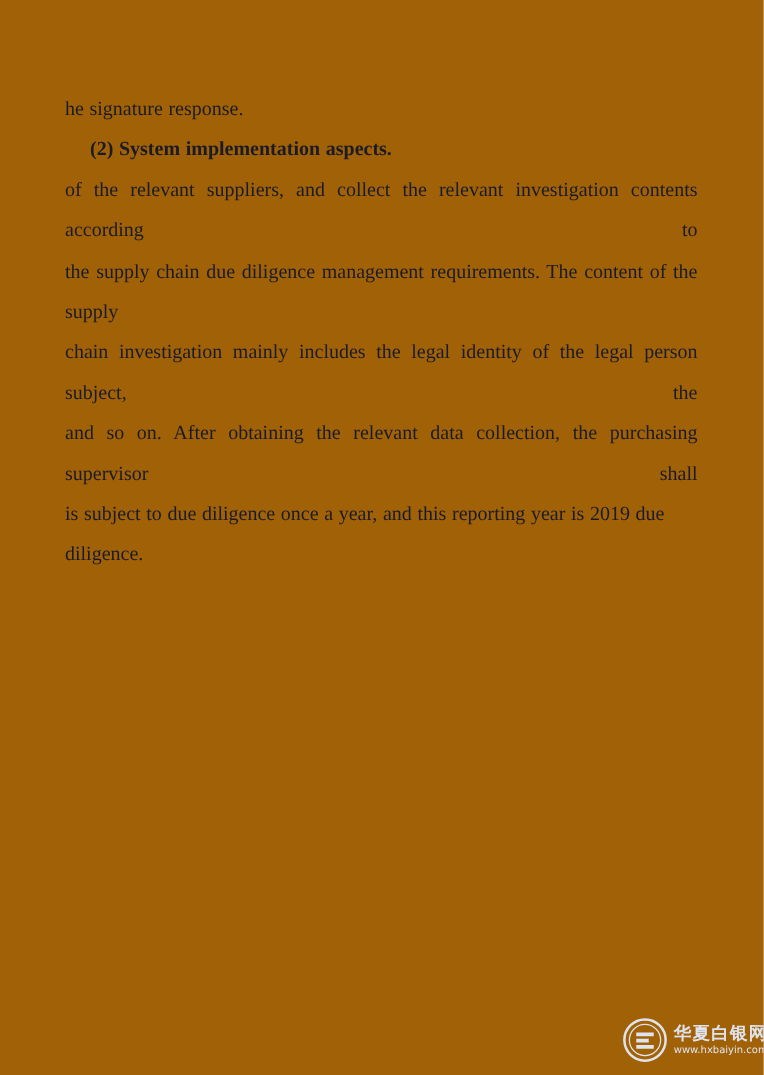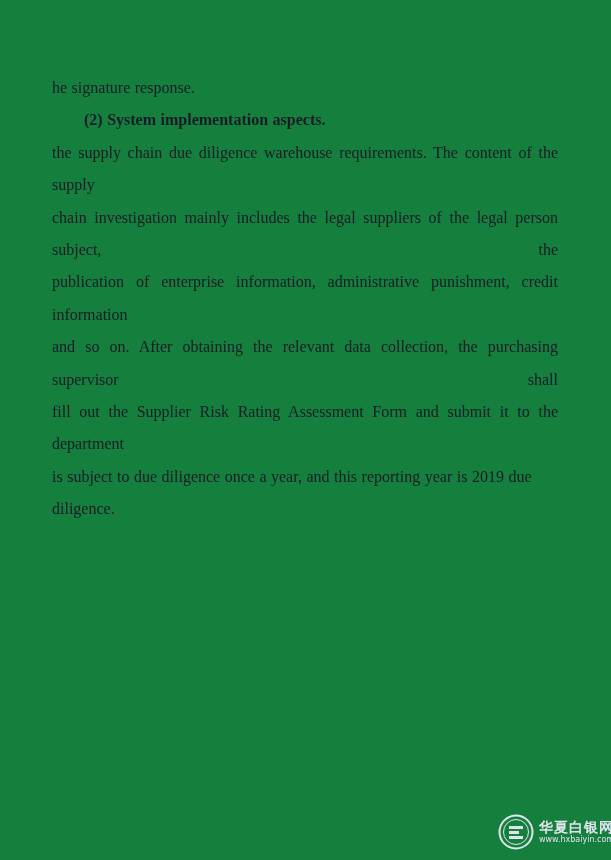--- a/index.html
+++ b/index.html
@@ -7,36 +7,36 @@
     width: 611px;
     height: 860px;
     background: #ffffff;
     position: relative;
     overflow: hidden;
     font-family: "Liberation Serif", serif;
   }
   .page {
     position: absolute;
     inset: 0;
-    background: #15803d;
+    background: #a16207;
   }
   .doc {
     position: absolute;
     left: 52px;
     top: 72px;
     width: 506px;
   }
   .line {
     font-size: 16px;
     line-height: 32.4px;
     white-space: normal;
     word-spacing: 0.5px;
   }
   .line.bold { font-weight: 700; }
-  .line.indent { text-indent: 20px; margin-left: 12px; }
+  .line.indent { text-indent: 20px; }
   .line.justify {
     text-align: justify;
     text-align-last: justify;
   }
   .watermark {
     position: absolute;
     left: 497px;
     top: 813px;
     display: flex;
     align-items: center;
@@ -60,25 +60,24 @@
   }
 </style>
 </head>
 <body>
 
 <div class="page">
 
   <div class="doc" id="doc-lines" style="color: rgb(27, 27, 40);">
       <div class="line">he signature response.</div>
       <div class="line bold indent">(2) System implementation aspects.</div>
-      <div class="line justify">the supply chain due diligence warehouse requirements. The content of the supply</div>
-      <div class="line justify">chain investigation mainly includes the legal suppliers of the legal person subject, the</div>
-      <div class="line justify">publication of enterprise information, administrative punishment, credit information</div>
+      <div class="line justify">of the relevant suppliers, and collect the relevant investigation contents according to</div>
+      <div class="line justify">the supply chain due diligence management requirements. The content of the supply</div>
+      <div class="line justify">chain investigation mainly includes the legal identity of the legal person subject, the</div>
       <div class="line justify">and so on. After obtaining the relevant data collection, the purchasing supervisor shall</div>
-      <div class="line justify">fill out the Supplier Risk Rating Assessment Form and submit it to the department</div>
       <div class="line">is subject to due diligence once a year, and this reporting year is 2019 due diligence.</div>
     </div>
 
   <div class="watermark" id="watermark" style="color: rgb(223, 227, 238);">
     <svg class="wm-logo" viewBox="0 0 38 38">
       <circle cx="19" cy="19" r="16.5" fill="none" stroke="currentColor" stroke-width="2"></circle>
       <circle cx="19" cy="19" r="12.5" fill="none" stroke="currentColor" stroke-width="1"></circle>
       <rect x="12" y="13" width="14" height="3" fill="currentColor"></rect>
       <rect x="12" y="18" width="10" height="3" fill="currentColor"></rect>
       <rect x="12" y="23" width="14" height="3" fill="currentColor"></rect>

